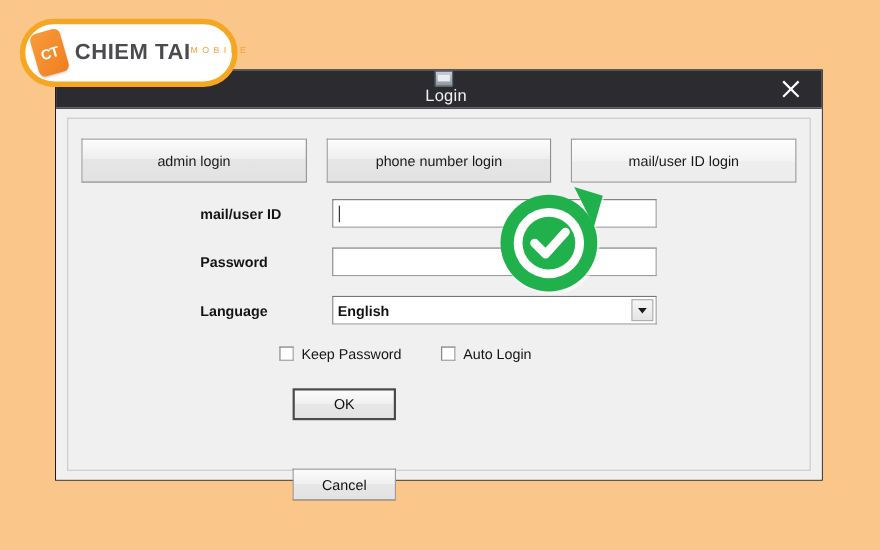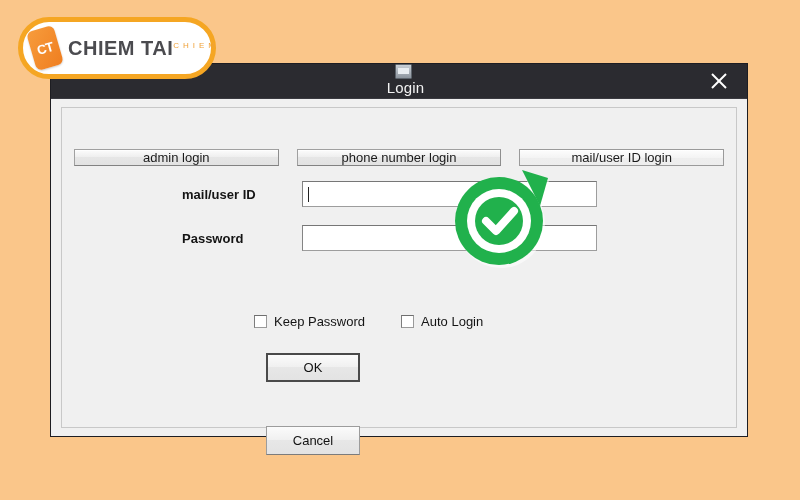--- a/index.html
+++ b/index.html
@@ -104,21 +104,20 @@
 
   
   #tab-row {
     position: absolute;
     left: 12px;
     top: 18px;
     right: 12px;
     height: 40px;
     display: flex;
     gap: 18px;
-    align-items: flex-end;
   }
   .tab-button {
     flex: 1 1 0;
     background: linear-gradient(#fcfcfc, #efefef 45%, #e6e6e6 46%, #e2e2e2);
     border: 1px solid #a0a0a0;
     border-bottom-color: #828282;
     border-right-color: #8e8e8e;
     display: flex;
     align-items: center;
     justify-content: center;
@@ -382,20 +381,29 @@
             </div>
           </div>
 
           <div class="form-row">
             <div class="field-label">Password</div>
             <div class="text-input">
               <span></span>
             </div>
           </div>
 
+          <div class="form-row">
+            <div class="field-label">Language</div>
+            <div class="combo">
+              <span>English</span>
+              <span class="combo-arrow">
+                  <i></i>
+                </span>
+            </div>
+          </div>
 
         </div>
 
         <div id="checkbox-row">
           <div class="check-item">
             <span class="check-box"></span>
             <span>Keep Password</span>
           </div>
           <div class="check-item">
             <span class="check-box"></span>
@@ -429,17 +437,17 @@
       </g>
     </svg>
   </div>
 
   <div id="brand-logo">
     <div id="logo-phone">
       <span>CT</span>
     </div>
     <div id="logo-text-wrap">
       <div id="logo-name">CHIEM TAI</div>
-      <div id="logo-sub">CHIEM</div>
+      <div id="logo-sub">MOBILE</div>
     </div>
   </div>
 
 </div>
 
 </body></html>

